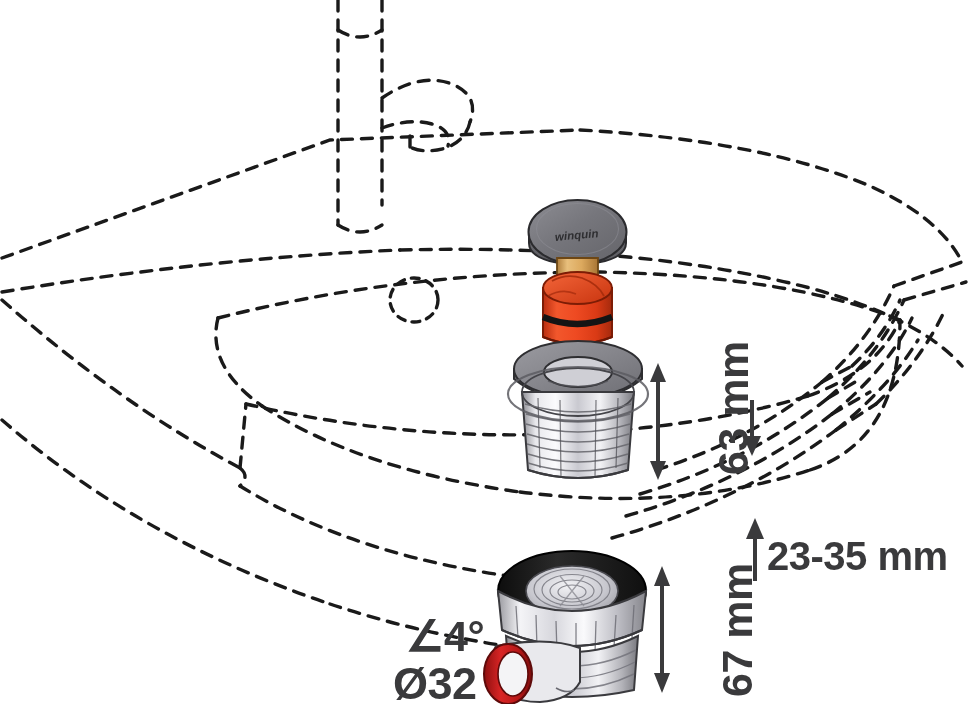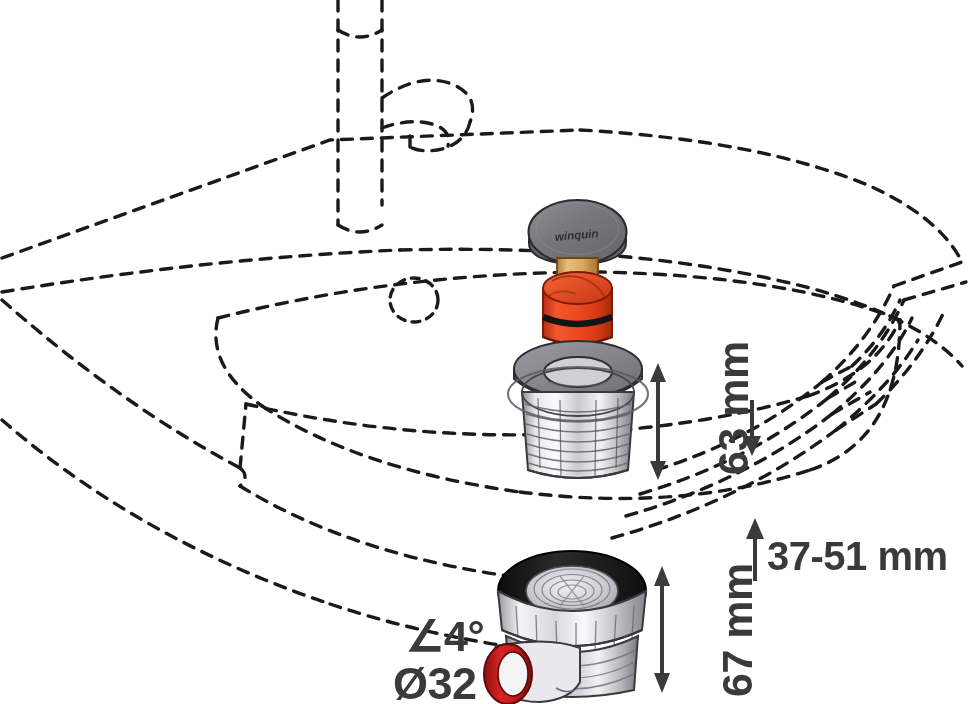--- a/index.html
+++ b/index.html
@@ -305,19 +305,19 @@
         <line x1="755" y1="532" x2="755" y2="581"></line>
         <polygon points="755,518 746,539 764,539" stroke="none"></polygon>
       </g>
     </g>
   </svg>
 
   <div class="dim-label dim-vertical" id="label-63">63 mm</div>
 
   <div class="dim-label dim-vertical" id="label-67">67 mm</div>
 
-  <div class="dim-label" id="label-2351">37-51 mm</div>
+  <div class="dim-label" id="label-2351">23-35 mm</div>
 
   <div class="dim-label" id="label-angle">∠4°</div>
 
   <div class="dim-label" id="label-diameter">Ø32</div>
 
 </div>
 
 </body></html>

